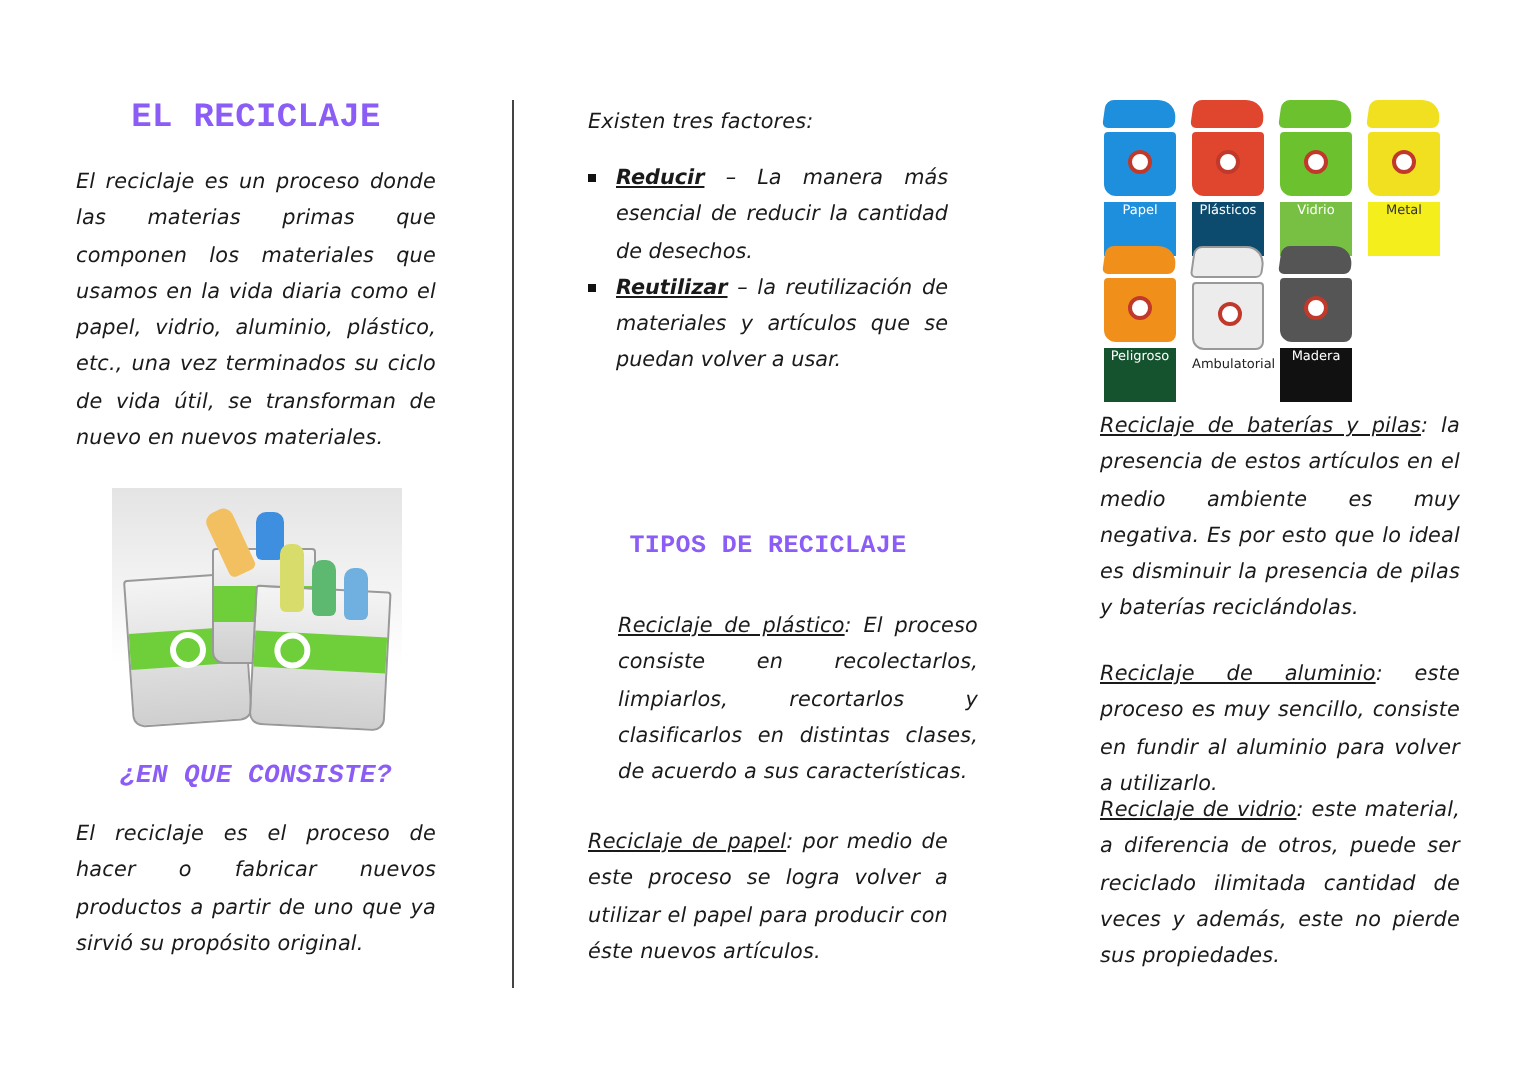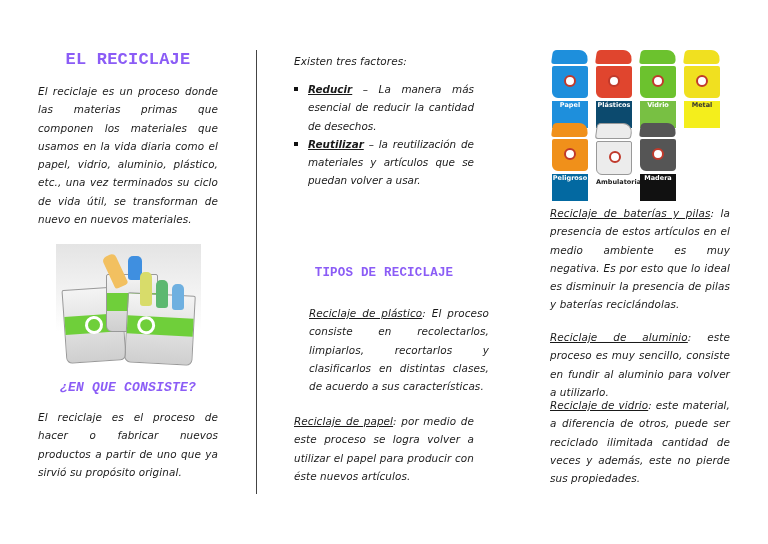--- a/index.html
+++ b/index.html
@@ -15,21 +15,21 @@
   ul.factors { list-style: none; margin: 0; padding: 0; position: absolute; }
   ul.factors li { position: relative; padding-left: 14px; font-size: 10.4px; line-height: 18.3px;
                   text-align: justify; text-align-last: left; font-style: italic; }
   ul.factors li .bullet { position: absolute; left: 0; top: 7px; width: 4px; height: 4px; background: #111; }
   .bins { position: absolute; left: 550px; top: 45px; width: 180px; height: 145px; }
   .bin { position: absolute; width: 36px; }
   .bin .lid { height: 14px; border-radius: 4px 10px 3px 3px; transform: skewX(-8deg); }
   .bin .body { height: 32px; border-radius: 2px 2px 4px 6px; margin-top: 2px; position: relative; }
   .bin .logo { position: absolute; left: 12px; top: 9px; width: 12px; height: 12px; border-radius: 50%;
                background: #fff; border: 2px solid #c0392b; box-sizing: border-box; }
-  .bin .tag { margin-top: 3px; height: 27px; font-size: 6.5px; font-weight: bold; color: #fff;
+  .bin .tag { margin-top: 3px; height: 27px; font-size: 6.5px; font-weight: normal; color: #fff;
               text-align: center; line-height: 9px; font-style: normal; }
   .illus { position: absolute; left: 56px; top: 244px; width: 145px; height: 125px;
            background: linear-gradient(#e4e4e4, #ffffff 70%); }
   .basket { position: absolute; background: linear-gradient(#f4f4f4, #cfcfcf); border: 1px solid #999;
             border-radius: 2px 2px 6px 6px; }
   .basket .band { position: absolute; left: 0; right: 0; height: 18px; background: #6fcf3a; }
   .basket .rec { position: absolute; width: 18px; height: 18px; border-radius: 50%; border: 3px solid #fff; box-sizing: border-box; }
   .bottle { position: absolute; border-radius: 5px 5px 3px 3px; }
 </style>
 </head>
@@ -108,21 +108,21 @@
       <div class="body" style="background:#f0e020;">
         <div class="logo"></div>
       </div>
     <div class="tag" style="background:#f4ee1c; color:#333;">Metal</div>
   </div>
   <div class="bin" style="left:2px; top:78px;">
     <div class="lid" style="background:#f0901a;"></div>
       <div class="body" style="background:#f0901a;">
         <div class="logo"></div>
       </div>
-    <div class="tag" style="background:#0369a1;">Peligroso</div>
+    <div class="tag" style="background:#14532d;">Peligroso</div>
   </div>
   <div class="bin" style="left:46px; top:78px;">
     <div class="lid" style="background:#ececec; border:1px solid #999;"></div>
       <div class="body" style="background:#ececec; border:1px solid #999;">
         <div class="logo"></div>
       </div>
     <div class="tag" style="background:#ffffff; color:#222;">Ambulatorial</div>
   </div>
   <div class="bin" style="left:90px; top:78px;">
     <div class="lid" style="background:#555555;"></div>

